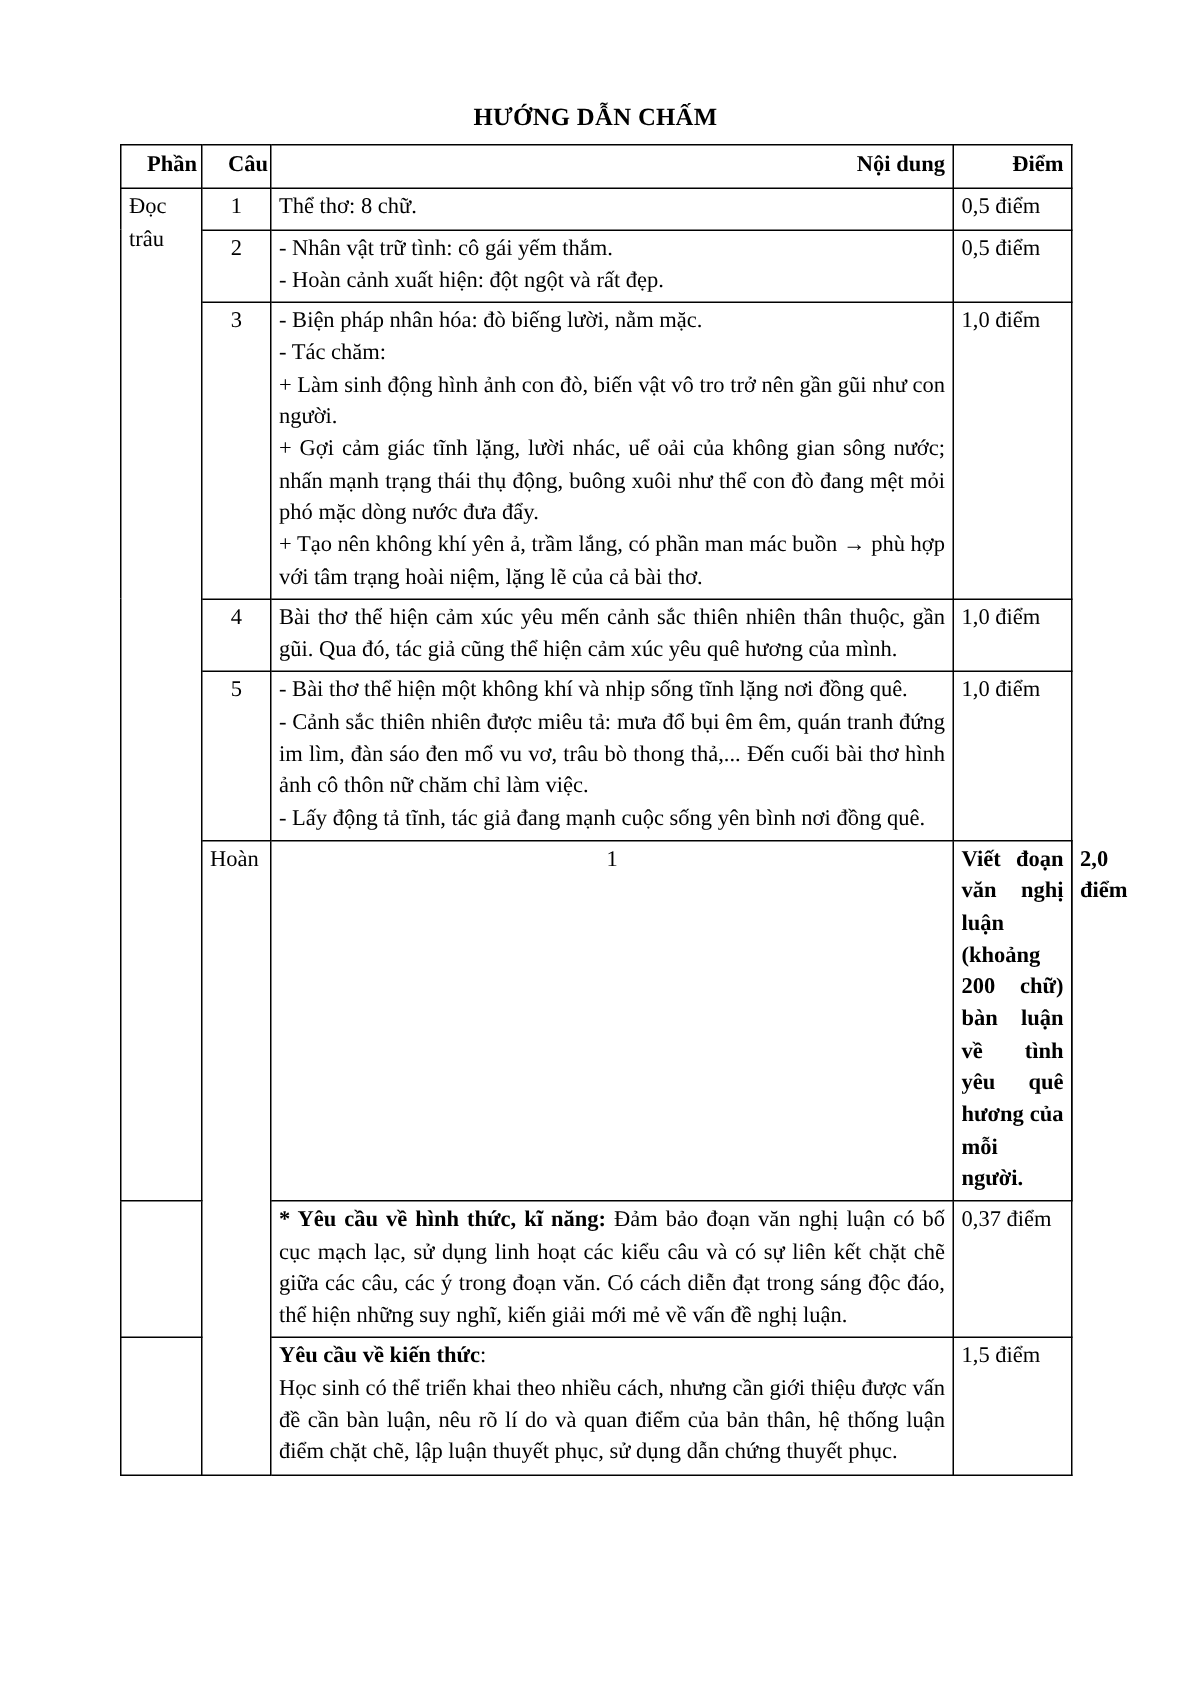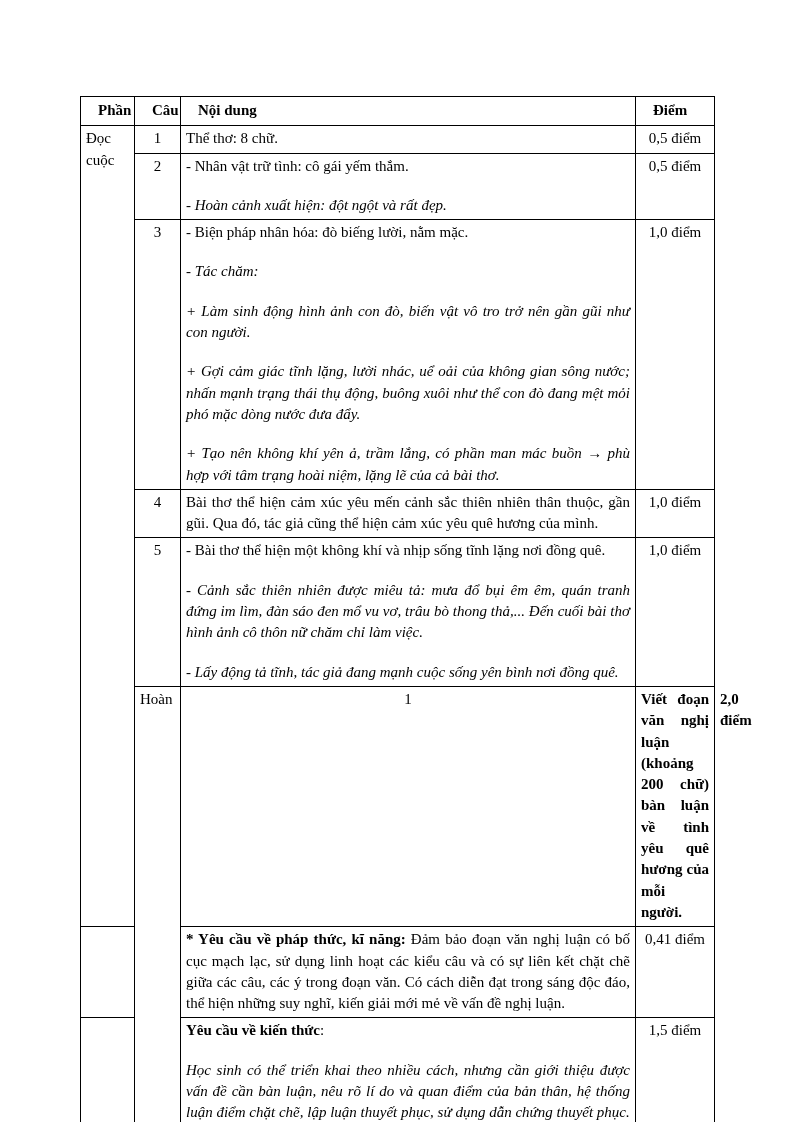--- a/index.html
+++ b/index.html
@@ -47,21 +47,21 @@
     line-height: 1.42;
     vertical-align: top;
     font-weight: normal;
   }
   col.c-phan   { width: 54px; }
   col.c-cau    { width: 46px; }
   col.c-noi    { width: 455px; }
   col.c-diem   { width: 79px; }
 
   .grading-table thead th {
-    text-align: left;
+    text-align: right;
     font-weight: bold;
     vertical-align: middle;
     padding-top: 3px;
     padding-bottom: 4px;
     padding-left: 17px;
   }
 
   .cell-phan {
     text-align: left;
     font-weight: bold;
@@ -75,43 +75,42 @@
     vertical-align: top;
     padding-top: 3px;
   }
   .cell-noi {
     text-align: justify;
     text-justify: inter-word;
     padding-left: 6px;
     padding-right: 6px;
   }
   .cell-diem {
-    text-align: center;
     vertical-align: top;
     padding-top: 3px;
     white-space: normal;
   }
   .cell-diem.bold { font-weight: bold; }
   .cell-noi.bold  { font-weight: bold; }
 
   .cell-noi p {
     margin: 0;
     padding: 0;
   }
   .cell-noi p + p {
-    margin-top: 18px;
-    font-style: italic;
+    margin-top: 0px;
   }
   .lbl { font-weight: bold; }
 </style>
 </head>
 <body>
 
 <div class="page">
 
+  <div class="doc-title">HƯỚNG DẪN CHẤM</div>
 
   <table class="grading-table">
     <colgroup>
       <col class="c-phan">
         <col class="c-cau">
         <col class="c-noi">
         <col class="c-diem">
     </colgroup>
     <thead>
       <tr>
@@ -119,21 +118,21 @@
         <th>Câu</th>
         <th>Nội dung</th>
         <th>Điểm</th>
       </tr>
     </thead>
     <tbody>
 
       <tr>
         <td class="cell-phan" rowspan="6">
           <span>Đọc</span><br>
-          <span>cuộc</span>
+          <span>trâu</span>
         </td>
         <td class="cell-cau">1</td>
         <td class="cell-noi">
           <p>Thể thơ: 8 chữ.</p>
         </td>
         <td class="cell-diem">0,5 điểm</td>
       </tr>
 
       <tr>
         <td class="cell-cau">2</td>
@@ -181,23 +180,23 @@
         <td class="cell-cau">1</td>
         <td class="cell-noi bold">
           <p>Viết đoạn văn nghị luận (khoảng 200 chữ) bàn luận về tình yêu quê hương của mỗi người.</p>
         </td>
         <td class="cell-diem bold">2,0 điểm</td>
       </tr>
 
       <tr>
         <td class="cell-cau"></td>
         <td class="cell-noi">
-          <p><span class="lbl">* Yêu cầu về pháp thức, kĩ năng:</span><span> Đảm bảo đoạn văn nghị luận có bố cục mạch lạc, sử dụng linh hoạt các kiểu câu và có sự liên kết chặt chẽ giữa các câu, các ý trong đoạn văn. Có cách diễn đạt trong sáng độc đáo, thể hiện những suy nghĩ, kiến giải mới mẻ về vấn đề nghị luận.</span></p>
-        </td>
-        <td class="cell-diem">0,41 điểm</td>
+          <p><span class="lbl">* Yêu cầu về hình thức, kĩ năng:</span><span> Đảm bảo đoạn văn nghị luận có bố cục mạch lạc, sử dụng linh hoạt các kiểu câu và có sự liên kết chặt chẽ giữa các câu, các ý trong đoạn văn. Có cách diễn đạt trong sáng độc đáo, thể hiện những suy nghĩ, kiến giải mới mẻ về vấn đề nghị luận.</span></p>
+        </td>
+        <td class="cell-diem">0,37 điểm</td>
       </tr>
 
       <tr>
         <td class="cell-cau"></td>
         <td class="cell-noi">
           <p><span class="lbl">Yêu cầu về kiến thức</span><span>:</span></p>
           <p>Học sinh có thể triển khai theo nhiều cách, nhưng cần giới thiệu được vấn đề cần bàn luận, nêu rõ lí do và quan điểm của bản thân, hệ thống luận điểm chặt chẽ, lập luận thuyết phục, sử dụng dẫn chứng thuyết phục.</p>
         </td>
         <td class="cell-diem">1,5 điểm</td>
       </tr>

